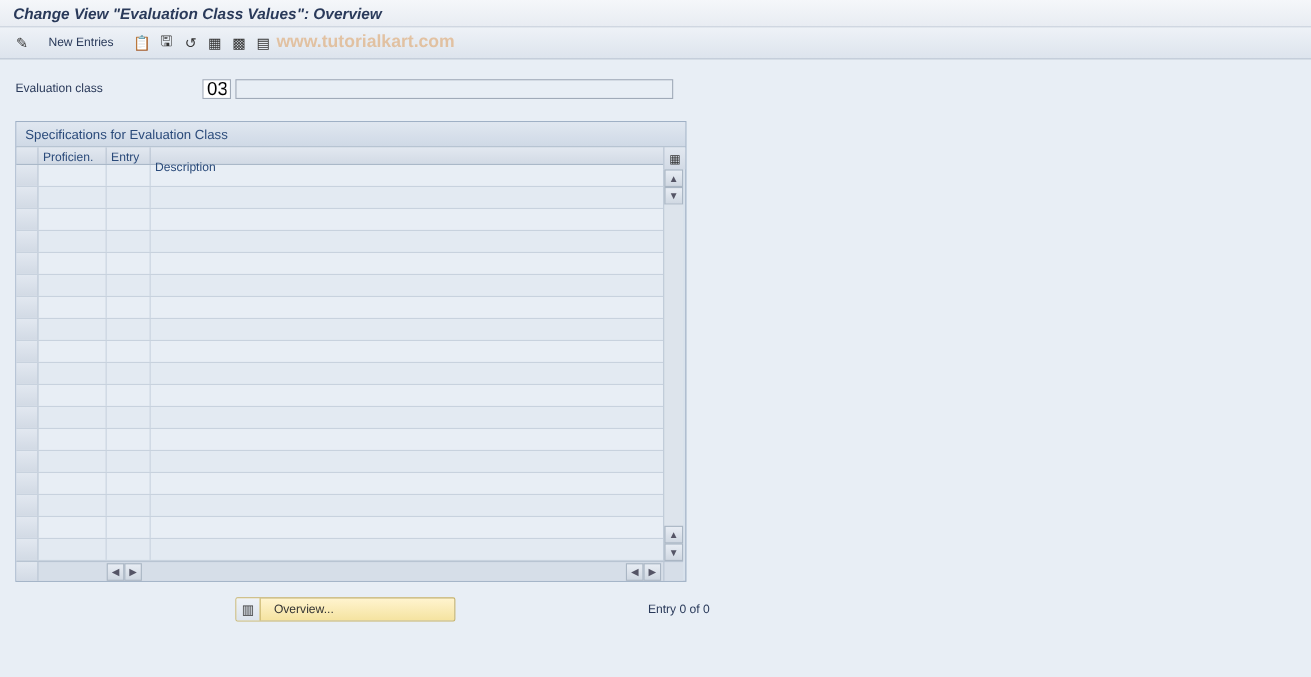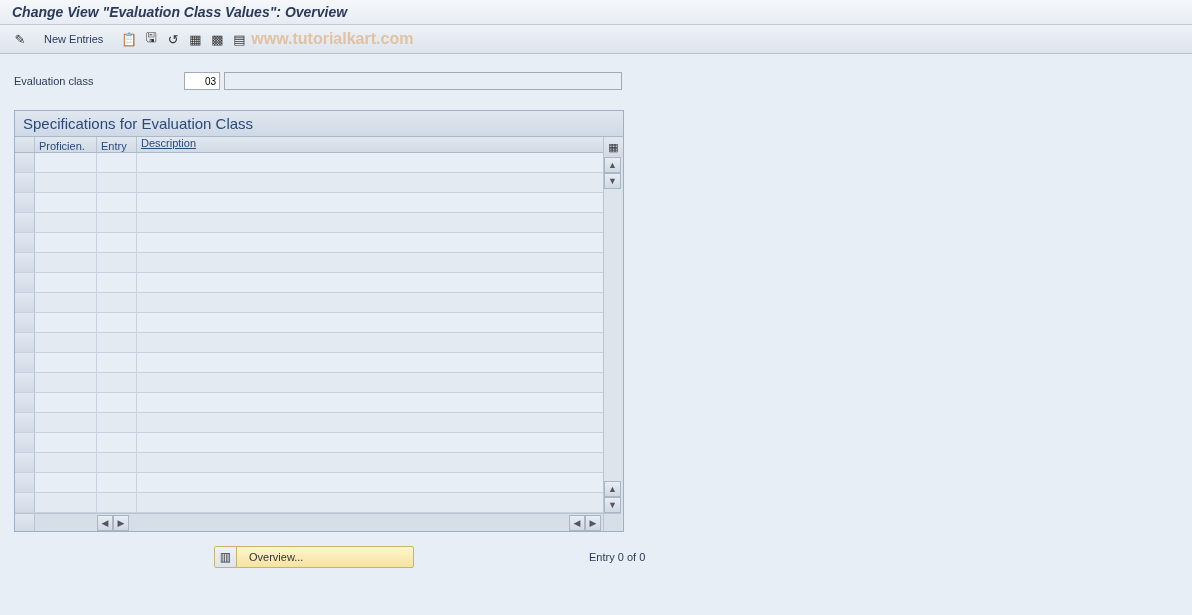--- a/index.html
+++ b/index.html
@@ -60,26 +60,26 @@
     .field-row {
       display: flex;
       align-items: center;
       margin-bottom: 20px;
     }
     .field-label {
       width: 170px;
       color: #2a3a5a;
     }
     .field-input-small {
-      width: 36px;
+      width: 26px;
       height: 18px;
       border: 1px solid #a0aab8;
       background: #fff;
       padding: 0 3px;
-      font-size: 10px;
+      font-size: 17px;
       text-align: right;
       margin-right: 4px;
     }
     .field-input-long {
       width: 398px;
       height: 18px;
       border: 1px solid #a0aab8;
       background: #e8eef5;
       padding: 0 3px;
       font-size: 11px;
@@ -87,38 +87,38 @@
     .table-panel {
       border: 1px solid #9fb0c5;
       background: #d9e2ec;
       width: 610px;
     }
     .panel-header {
       background: linear-gradient(#e0e7f0, #cfd9e6);
       border-bottom: 1px solid #aab8c8;
       padding: 4px 8px;
       color: #2a4a7a;
-      font-size: 15px;
+      font-size: 12px;
     }
     .grid-wrap {
       display: flex;
     }
     .grid-main {
       flex: 1;
     }
     .col-headers {
       display: flex;
       background: linear-gradient(#e2e8f0, #d2dae5);
       border-bottom: 1px solid #aab8c8;
       height: 16px;
     }
     .col-sel { width: 20px; border-right: 1px solid #b8c4d2; }
     .col-prof { width: 62px; border-right: 1px solid #b8c4d2; padding: 3px 4px; color: #2a4a7a; }
     .col-info { width: 40px; border-right: 1px solid #b8c4d2; padding: 3px 4px; color: #2a4a7a; }
-    .col-desc { flex: 1; padding: 0 4px; color: #2a4a7a; text-decoration: underline; }
+    .col-desc { flex: 1; padding: 12px 4px; color: #2a4a7a; }
     .col-cfg { width: 20px; display:flex; align-items:center; justify-content:center; background: linear-gradient(#e2e8f0,#d2dae5); border-left:1px solid #b8c4d2; }
     .rows-area { flex: 1; }
     .grid-row {
       display: flex;
       height: 20px;
       border-bottom: 1px solid #c8d2de;
       background: #e8eef5;
     }
     .grid-row:nth-child(even){ background:#e3eaf2; }
     .row-sel {

